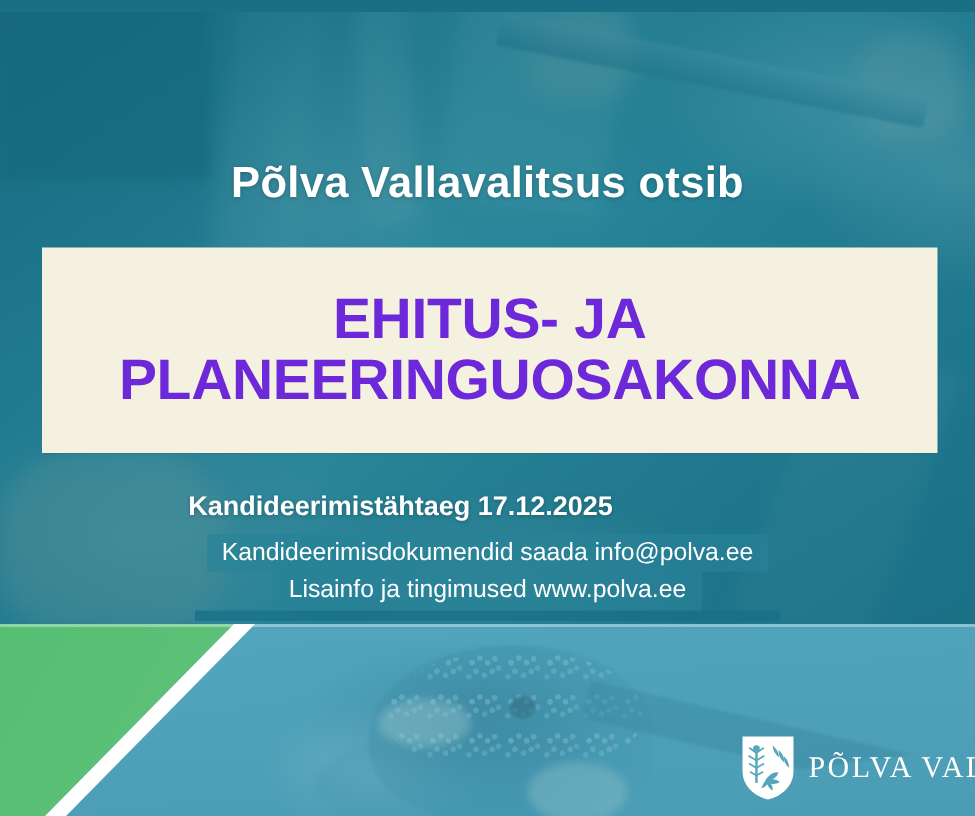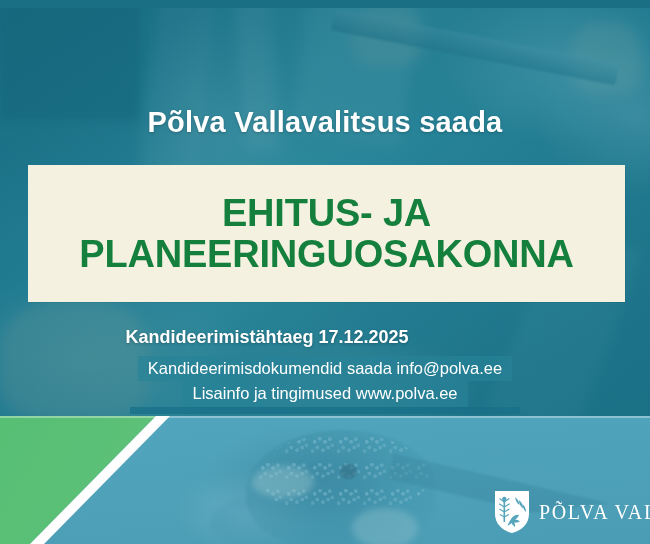--- a/index.html
+++ b/index.html
@@ -224,21 +224,21 @@
     width: 597px; height: 137px;
     background: #f5f1e1;
     display: flex;
     align-items: center;
     justify-content: center;
     box-shadow: 1px 1px 0 rgba(0,0,0,0.06);
   }
   .cream-box-inner {
     width: 100%;
     text-align: center;
-    color: #15803d;
+    color: #6d28d9;
     font-weight: bold;
     font-size: 38px;
     line-height: 1.07;
     letter-spacing: -0.2px;
   }
   .title-l1 { font-size: 38px; }
   .title-l2 { font-size: 38px; }
   .title-l3 { font-size: 38px; }
 
   .deadline {
@@ -315,21 +315,21 @@
     <div class="bird-eye"></div>
     <div class="bird-beak"></div>
     <div class="tint-bottom"></div>
     <div class="green-wedge"></div>
     <div class="white-stripe"></div>
     <div class="divider-line"></div>
   </div>
 
   <div class="accent-bar"></div>
 
-  <div class="headline">Põlva Vallavalitsus saada</div>
+  <div class="headline">Põlva Vallavalitsus otsib</div>
 
   <div class="cream-box">
     <div class="cream-box-inner">
       <div class="title-l1">EHITUS- JA</div>
       <div class="title-l2">PLANEERINGUOSAKONNA</div>
     </div>
   </div>
 
   <div class="deadline">Kandideerimistähtaeg  17.12.2025</div>
 

